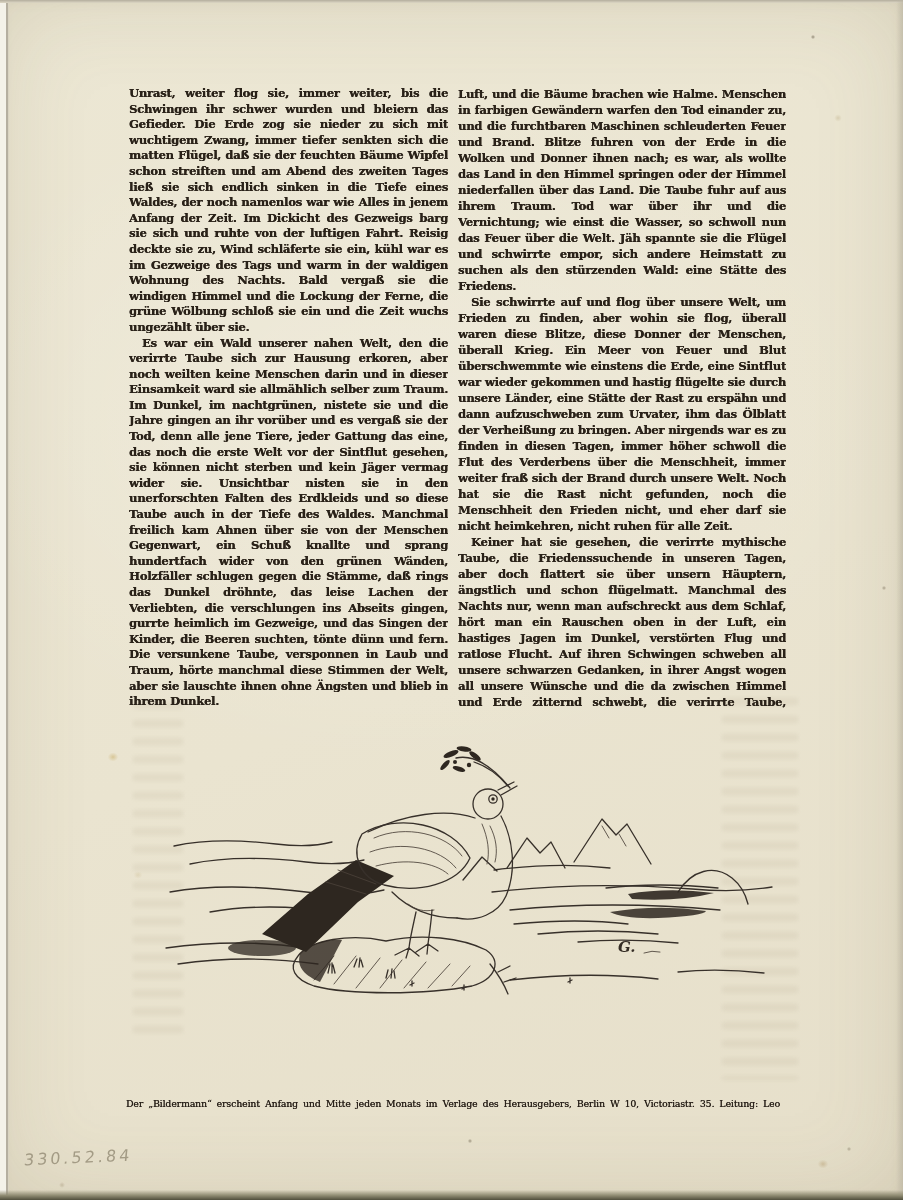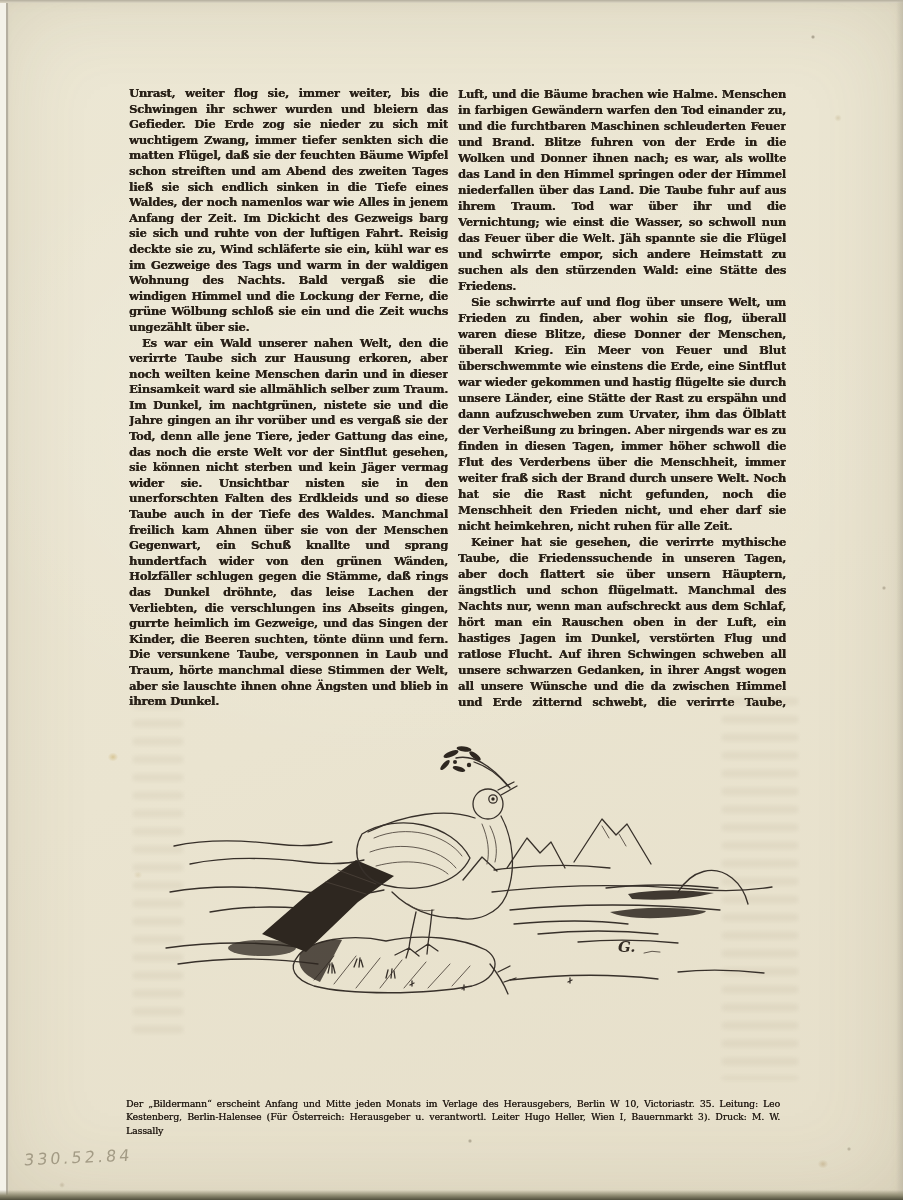--- a/index.html
+++ b/index.html
@@ -150,21 +150,20 @@
         <path class="s" stroke-width="1" d="M228,236 l2,-8 m3,8 l1,-9 m3,9 l-1,-7"></path>
         <path class="s" stroke-width="1.2" d="M332,222 C340,232 346,242 350,252 M340,230 L352,224 M346,240 L358,236"></path>
         <path class="s" stroke-width="0.9" d="M252,243 l4,-2 m-2,-2 l0,5 M304,247 l4,-2 m-2,-2 l0,5 M410,240 l4,-2 m-2,-2 l0,5"></path>
       </g>
       <text class="sig" x="460" y="210">G.</text>
       <path class="h" d="M486,211 q8,-3 16,-1"></path>
     </svg>
 
     <div class="imprint">
       <p class="imprint-line just">Der „Bildermann“ erscheint Anfang und Mitte jeden Monats im Verlage des Herausgebers, Berlin W 10, Victoriastr. 35. Leitung: Leo</p>
-      <p class="imprint-line just">Kestenberg, Berlin-Halensee (Für Österreich: Herausgeber u. verantwortl. Leiter Hugo Heller, Wien I, Bauernmarkt 3). Druck: M. W. Lassally</p>
     </div>
 
     <div class="shelfmark">330.52.84</div>
   </div>
 
   <div class="edge-left"></div>
   <div class="edge-top"></div>
   <div class="edge-right"></div>
   <div class="edge-bottom"></div>
 </div>

